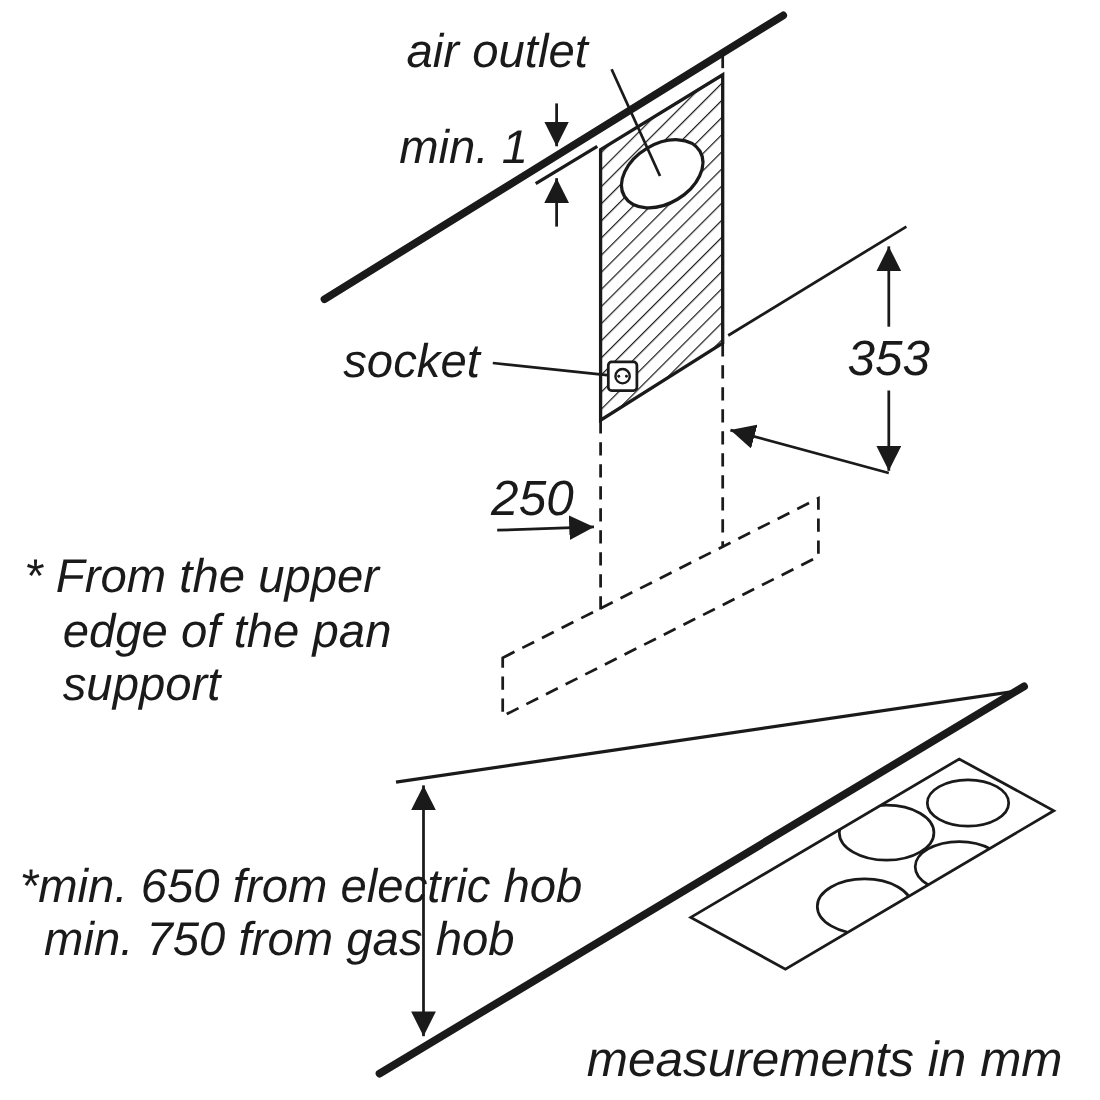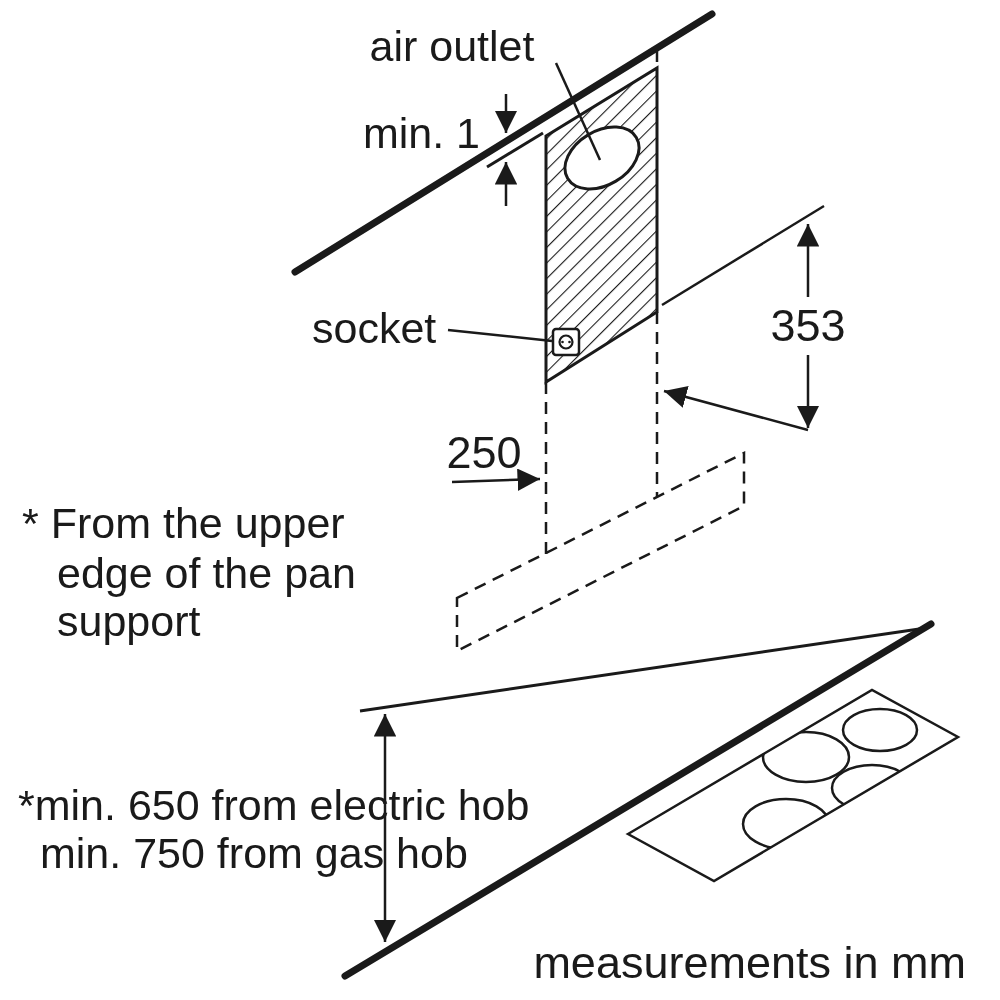--- a/index.html
+++ b/index.html
@@ -8,20 +8,21 @@
     width: 1000px;
     height: 1000px;
     background: var(--bg-color, #ffffff);
     overflow: hidden;
   }
   .stage {
     position: relative;
     width: 812px;
     height: 1000px;
     background: var(--bg-color, #ffffff);
+    font-style: italic;
   }
   svg {
     display: block;
     color: var(--line-color, #1a1a1a);
   }
   svg text {
     font-family: "Liberation Sans", sans-serif;
     fill: currentColor;
   }
   .ln      { stroke: currentColor; fill: none; stroke-width: 2.5; }

